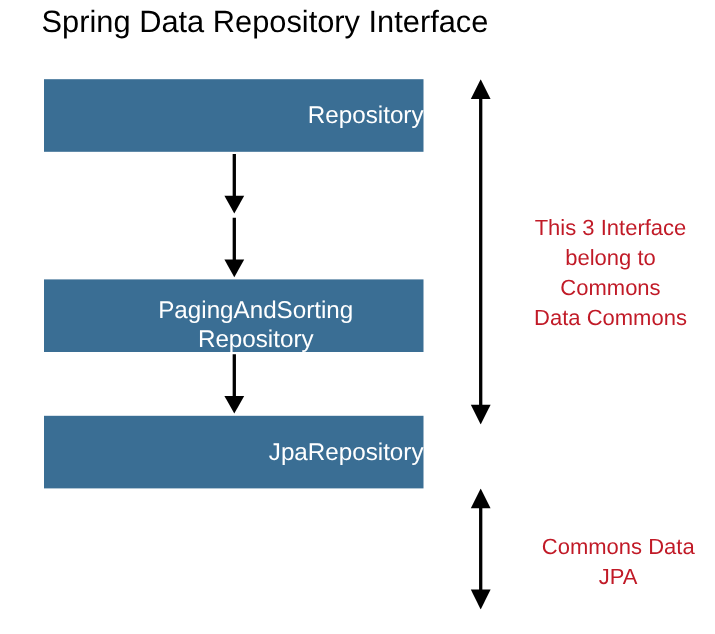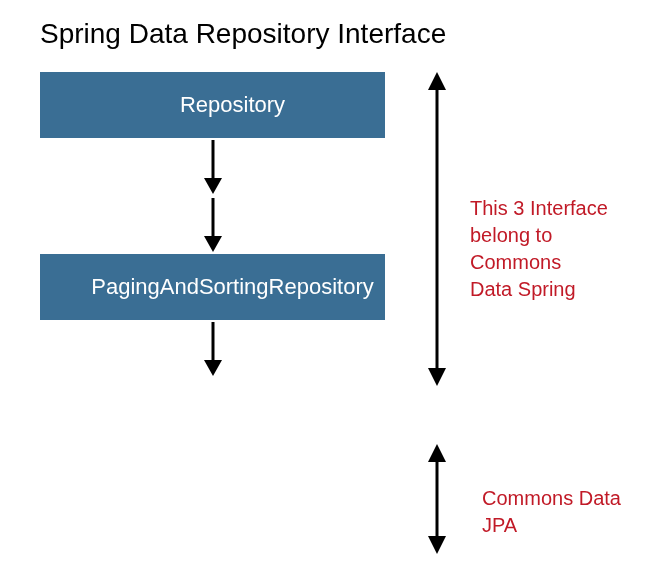--- a/index.html
+++ b/index.html
@@ -8,68 +8,69 @@
       box-sizing: border-box;
     }
     body {
       width: 650px;
       height: 576px;
       background: #ffffff;
       font-family: "Segoe UI", Arial, sans-serif;
       position: relative;
     }
     .title {
-      text-align: left;
+      text-align: right;
       font-size: 28px;
       font-weight: 400;
       color: #000;
-      padding-top: 18px;
+      padding-top: 4px;
       padding-bottom: 8px;
       width: 420px;
-      margin-left: 40px;
+      margin-left: 24px;
     }
     .boxes-column {
       position: absolute;
       left: 40px;
       top: 72px;
       width: 345px;
     }
     .box {
       width: 345px;
       height: 66px;
       background: #3a6e94;
       color: #ffffff;
       display: flex;
       align-items: center;
-      justify-content: center;
+      justify-content: flex-end;
       font-size: 22px;
       text-align: center;
       line-height: 1.15;
       padding-left: 40px;
     }
     .box.two-line {
-      flex-direction: row;
+      flex-direction: column;
     }
     .gap {
       height: 58px;
       position: relative;
       display: flex;
       align-items: center;
       justify-content: center;
     }
     .down-arrow-svg {
       display: block;
     }
     .bracket {
       position: absolute;
     }
     .annotation {
       position: absolute;
       color: #c11a27;
       font-size: 20px;
+      text-align: center;
       line-height: 1.35;
     }
     .annotation-1 {
       left: 470px;
       top: 195px;
       width: 170px;
     }
     .annotation-2 {
       left: 482px;
       top: 485px;
@@ -107,36 +108,39 @@
     <span>Repository</span>
   </div>
 
   <div class="gap">
     <svg class="down-arrow-svg" width="30" height="58" viewBox="0 0 30 58">
       <line x1="15" y1="2" x2="15" y2="42" stroke="#000" stroke-width="3"></line>
       <polygon points="15,56 6,40 24,40" fill="#000"></polygon>
     </svg>
   </div>
 
+  <div class="box">
+    <span>JpaRepository</span>
+  </div>
 
 </div>
 
 <svg class="bracket" style="left:420px; top:72px;" width="34" height="314" viewBox="0 0 34 314">
   <line x1="17" y1="16" x2="17" y2="298" stroke="#000" stroke-width="3"></line>
   <polygon points="17,0 8,18 26,18" fill="#000"></polygon>
   <polygon points="17,314 8,296 26,296" fill="#000"></polygon>
 </svg>
 
 <svg class="bracket" style="left:420px; top:444px;" width="34" height="110" viewBox="0 0 34 110">
   <line x1="17" y1="16" x2="17" y2="94" stroke="#000" stroke-width="3"></line>
   <polygon points="17,0 8,18 26,18" fill="#000"></polygon>
   <polygon points="17,110 8,92 26,92" fill="#000"></polygon>
 </svg>
 
 <div class="annotation annotation-1">
   <div>This 3 Interface</div>
   <div>belong to Commons</div>
-  <div>Data Spring</div>
+  <div>Data Commons</div>
 </div>
 
 <div class="annotation annotation-2">
   <span>Commons Data JPA</span>
 </div>
 
 </body></html>

